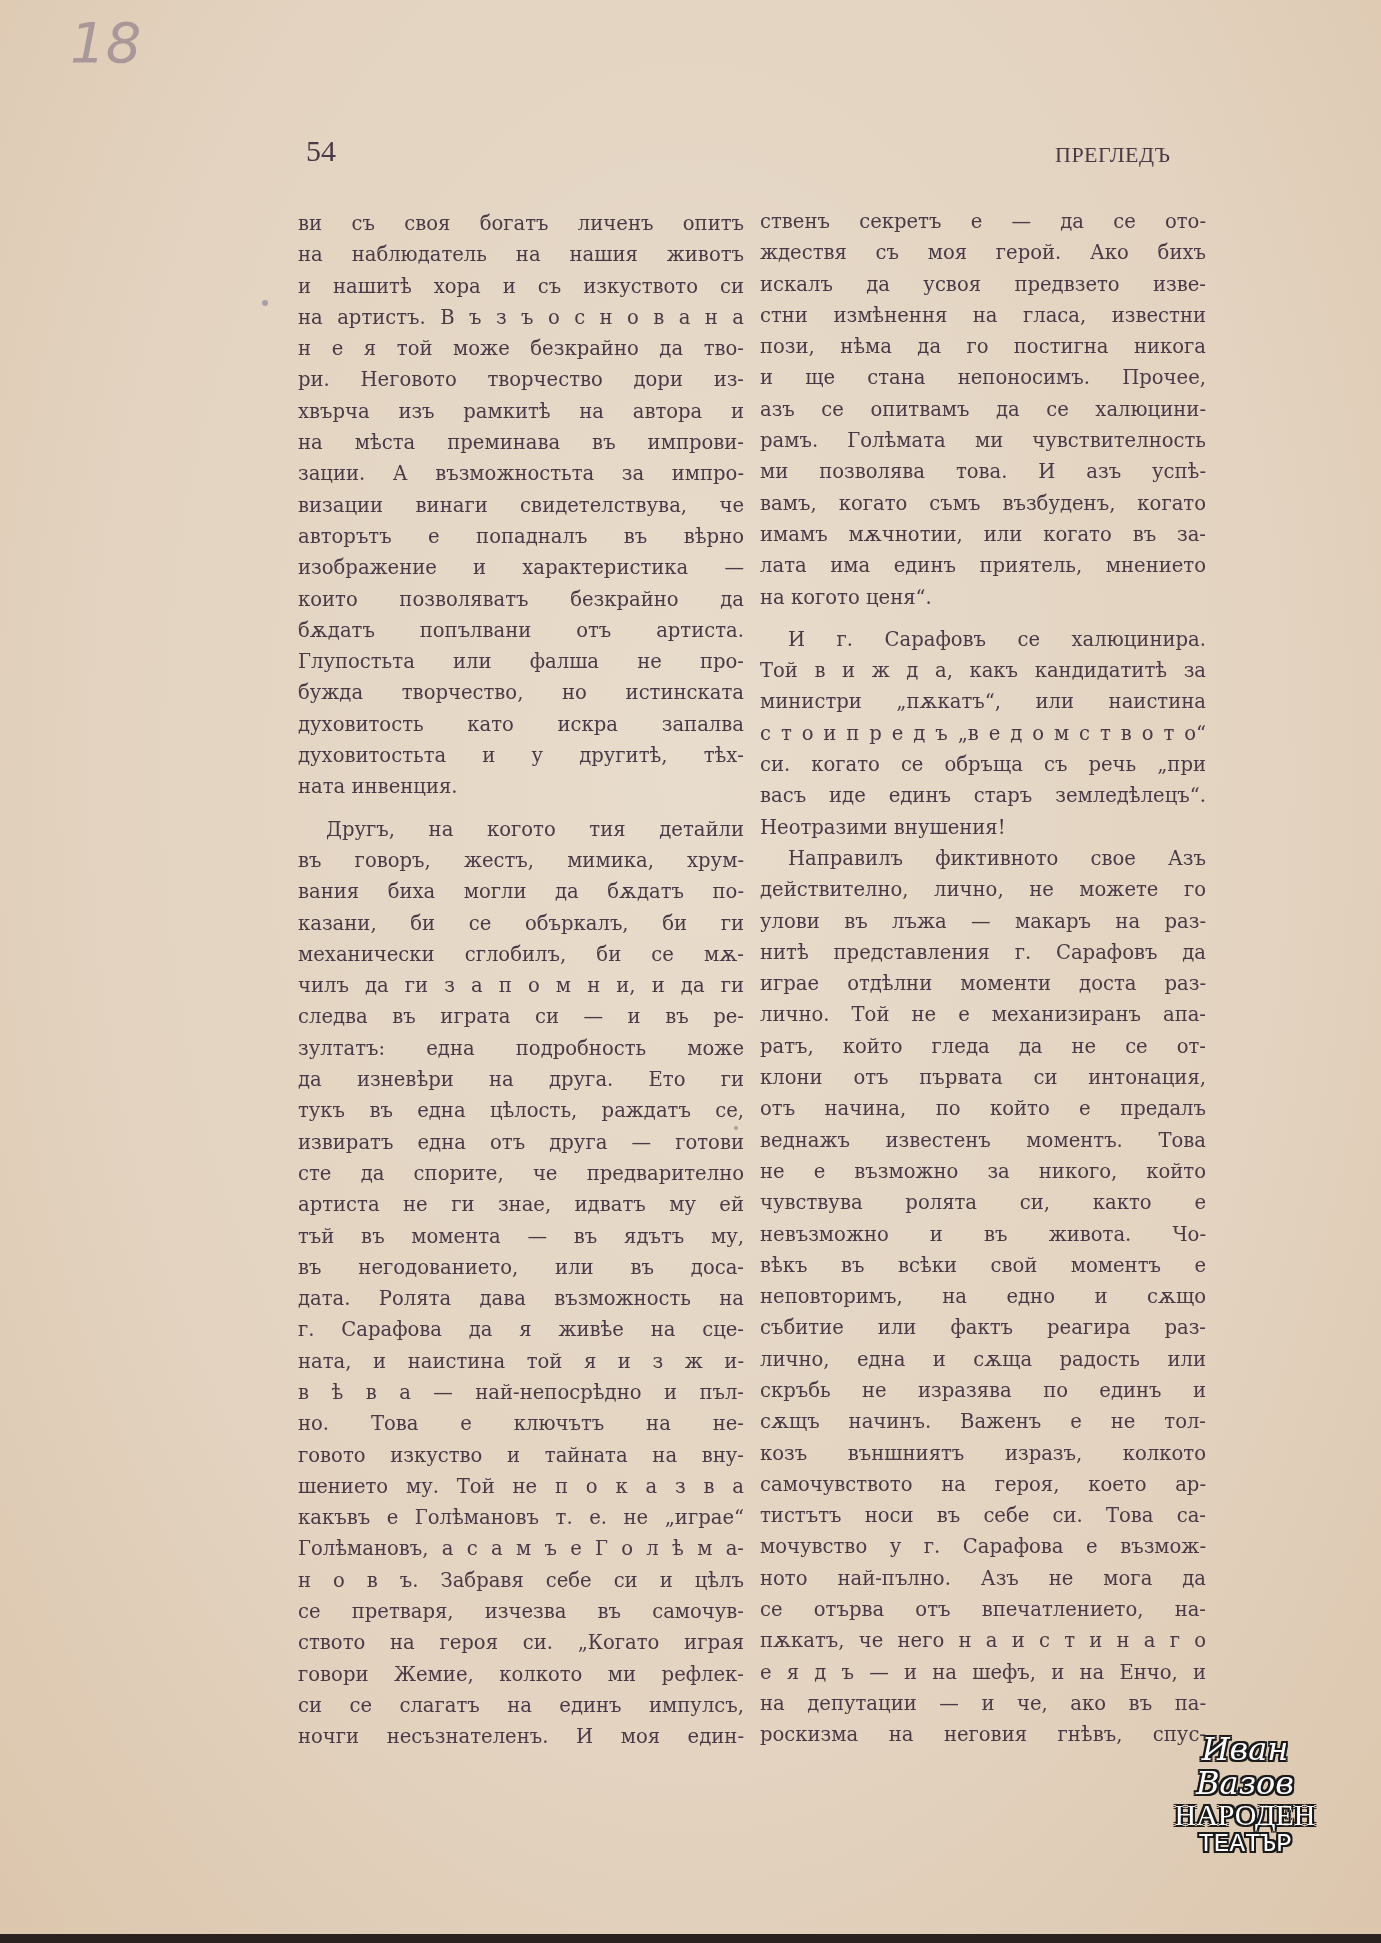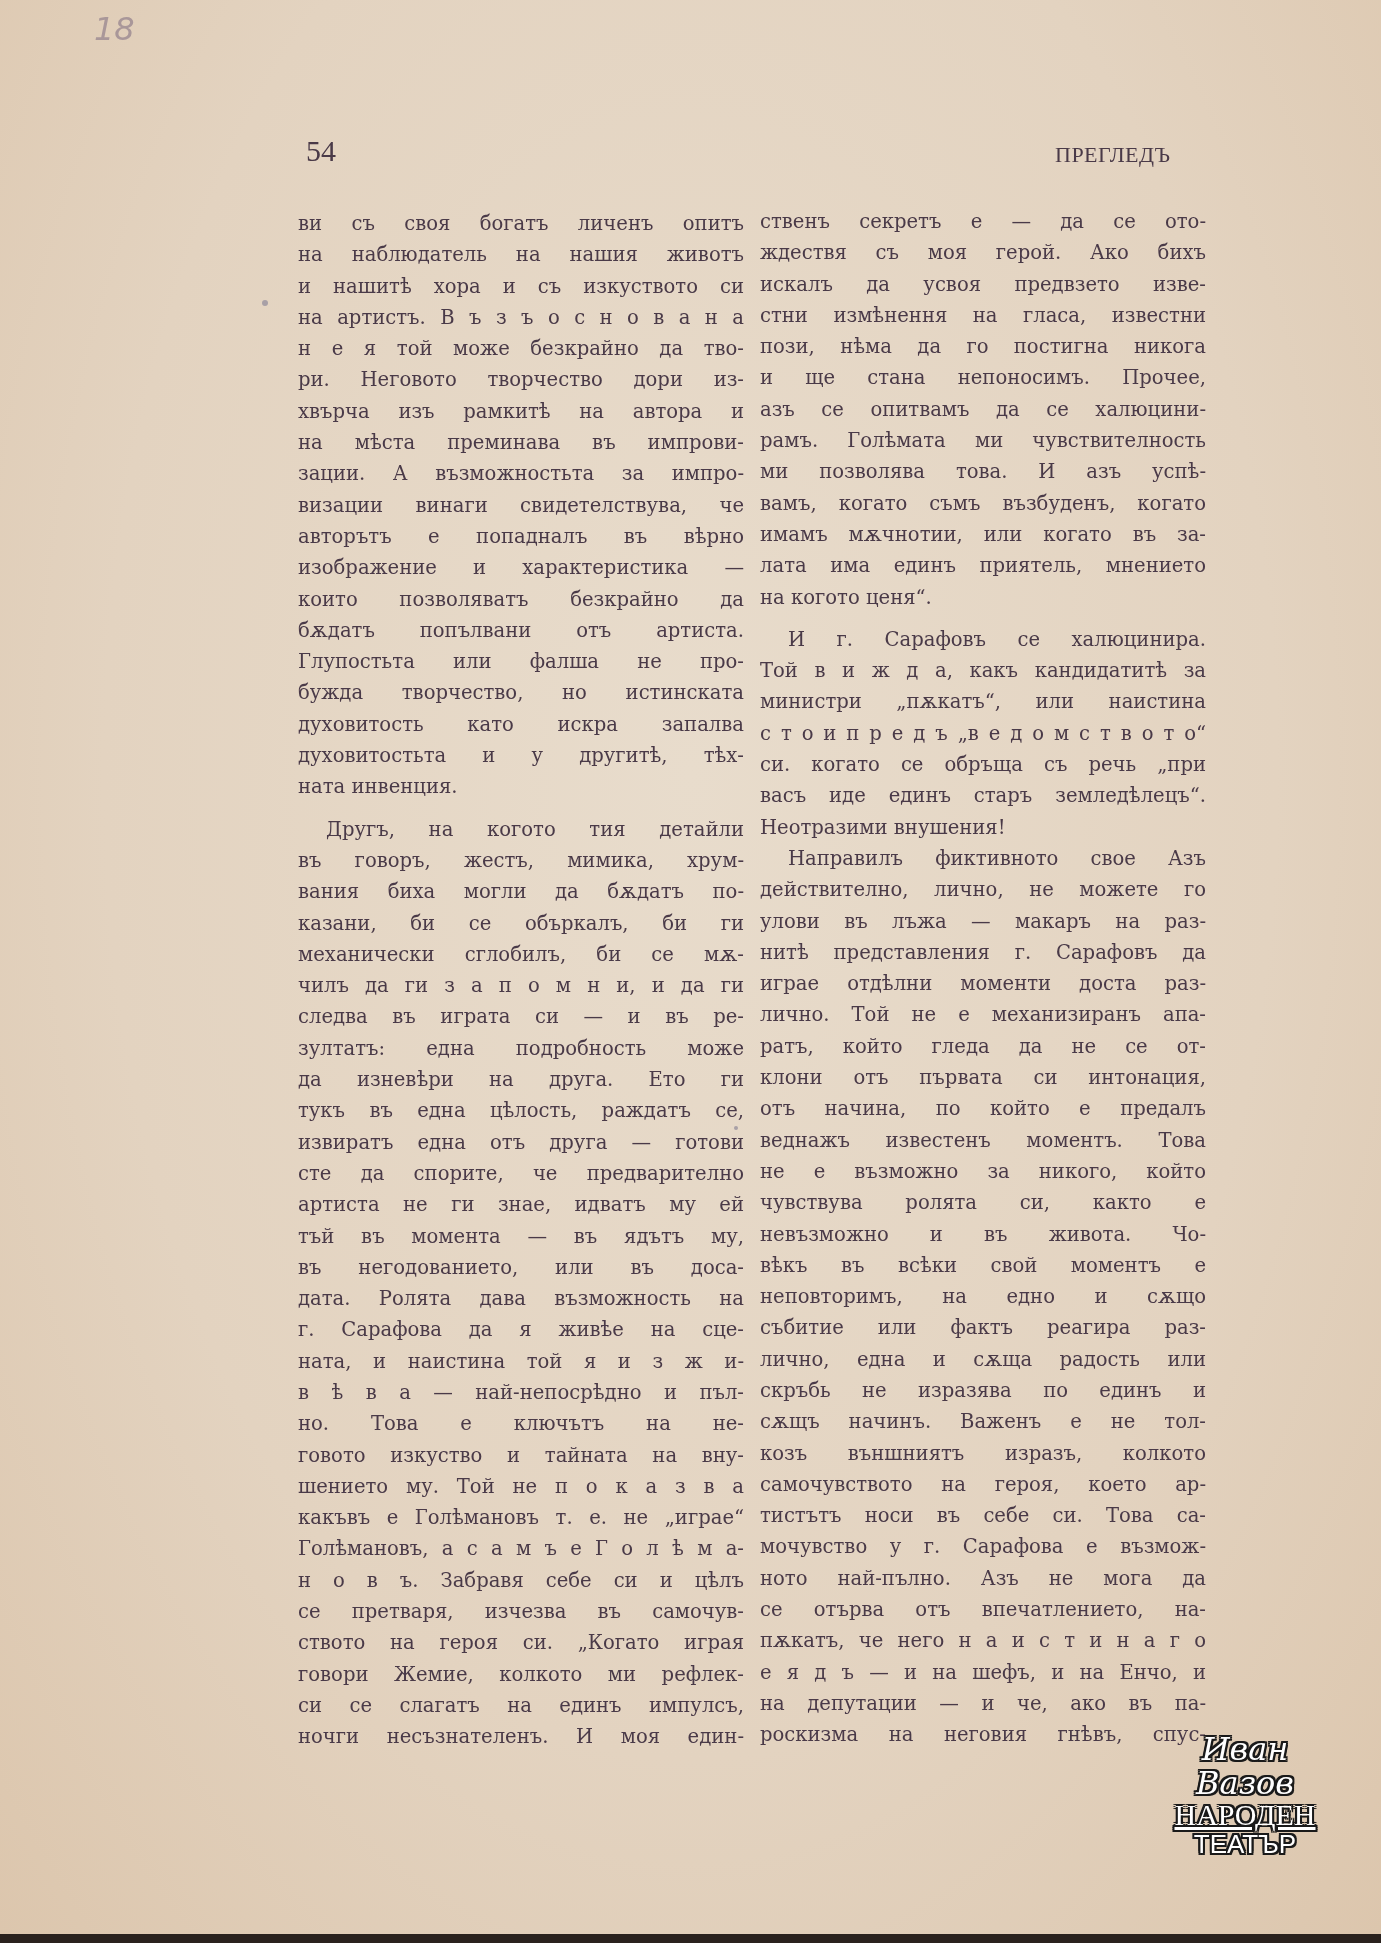--- a/index.html
+++ b/index.html
@@ -12,22 +12,22 @@
   .page {
     position: absolute; left: 0; top: 0; width: 1381px; height: 1935px;
     background: radial-gradient(ellipse at 50% 40%, #e8dccc 0%, #e3d3c0 60%, #dcc6ad 100%);
   }
   .bottom-edge {
     position: absolute; left: 0; bottom: 0; width: 1381px; height: 9px;
     background: #2a221e;
   }
   .handwritten {
     position: absolute; left: 70px; top: 10px;
-    font-family: "DejaVu Sans", sans-serif; font-size: 32px; color: #9c8a92;
-    font-style: italic; opacity: 0.8; margin-left: 24px;
+    font-family: "DejaVu Sans", sans-serif; font-size: 56px; color: #9c8a92;
+    font-style: italic; opacity: 0.8;
   }
   .page-number {
     position: absolute; left: 294px; top: 134px;
     font-family: "Liberation Serif", serif; font-size: 30px; color: #4a3a48; margin-left: 12px;
   }
   .running-head {
     position: absolute; left: 1055px; top: 136px;
     font-family: "Liberation Serif", serif; font-size: 22px; letter-spacing: 0.5px; color: #4a3a48; margin-top: 6px;
   }
   .col {
@@ -39,22 +39,22 @@
   .line { white-space: nowrap; text-align: justify; text-align-last: justify; height: 31.3px; }
   .line.last { text-align-last: left; }
   .line.indent { padding-left: 28px; }
   .para-gap { height: 11px; }
   .logo {
     position: absolute; left: 1160px; top: 1732px; width: 170px; text-align: center;
     color: #ffffff;
     text-shadow: -2px -2px 0 #1a1a1a, 2px -2px 0 #1a1a1a, -2px 2px 0 #1a1a1a, 2px 2px 0 #1a1a1a, 0 2px 0 #1a1a1a, 0 -2px 0 #1a1a1a, 2px 0 0 #1a1a1a, -2px 0 0 #1a1a1a;
   }
   .logo .script { font-family: "DejaVu Serif", serif; font-style: italic; font-size: 32px; line-height: 34px; }
-  .logo .l1 { font-family: "Liberation Serif", serif; font-size: 30px; line-height: 30px; letter-spacing: 0px; text-decoration: underline; }
-  .logo .l2 { font-family: Liberation Sans, sans-serif; font-size: 26px; line-height: 28px; }
+  .logo .l1 { font-family: "Liberation Serif", serif; font-size: 30px; line-height: 30px; letter-spacing: 0px; }
+  .logo .l2 { font-family: Liberation Mono, monospace; font-size: 26px; line-height: 28px; }
   .speck { position: absolute; width: 6px; height: 6px; border-radius: 50%; background: #a8a0a6; }
 </style>
 </head>
 <body>
 
 <div class="page">
   <div class="handwritten">18</div>
   <div class="page-number">54</div>
   <div class="running-head">ПРЕГЛЕДЪ</div>
 

